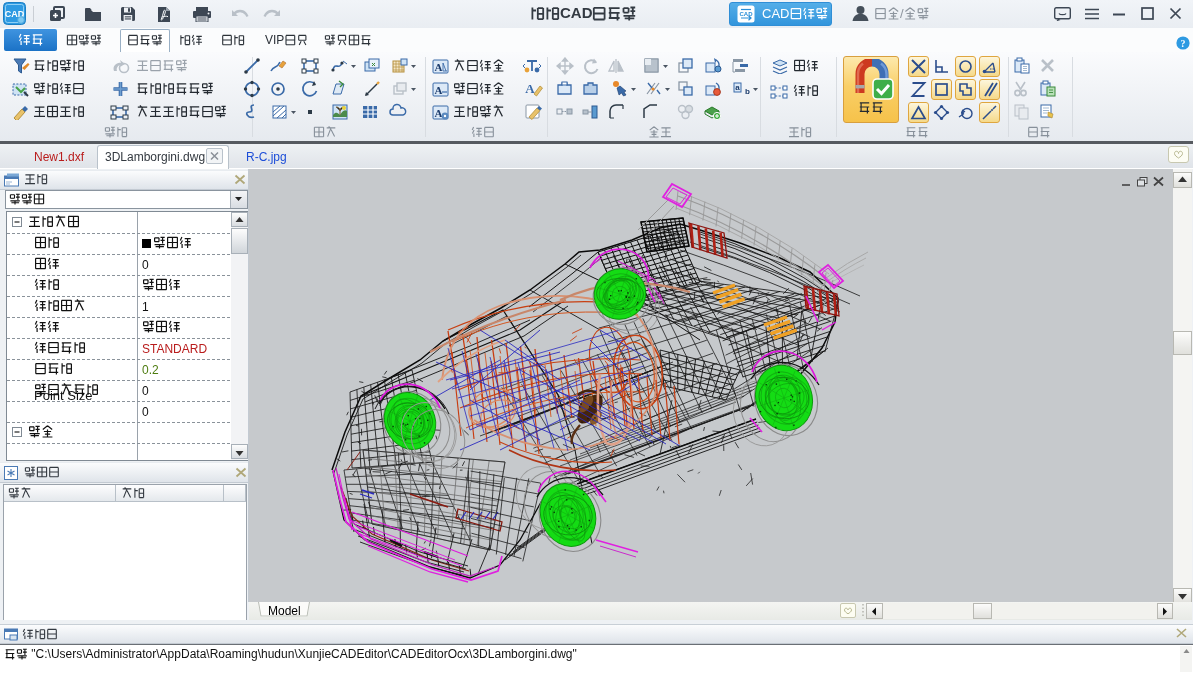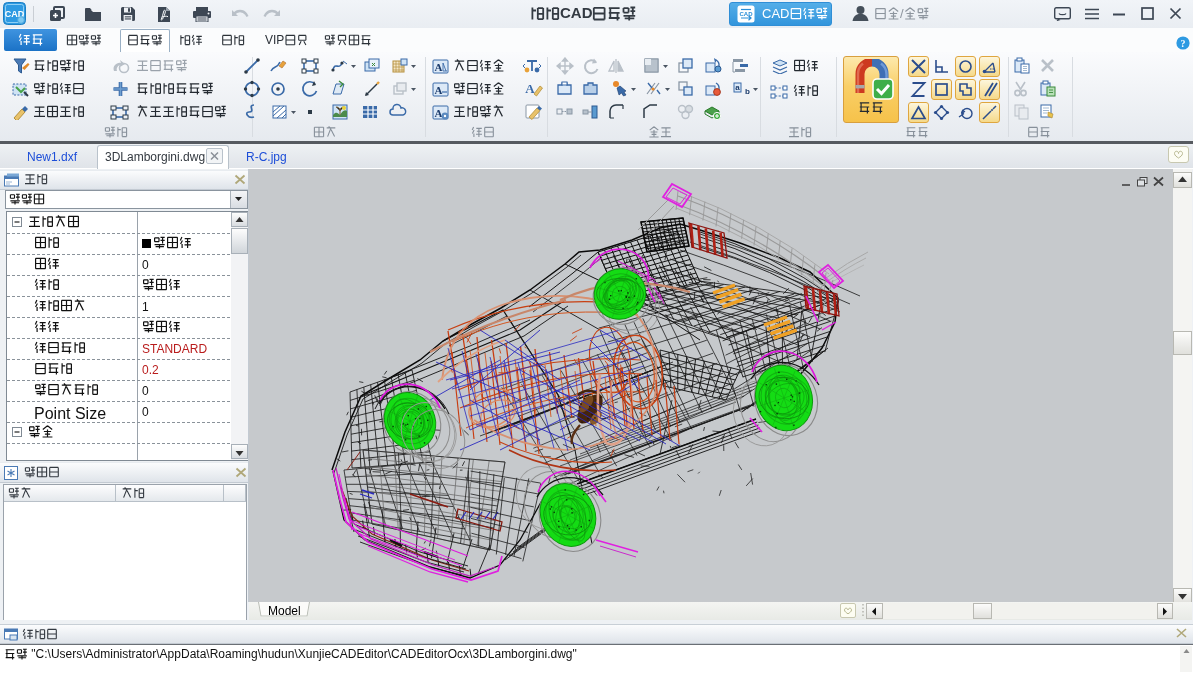--- a/index.html
+++ b/index.html
@@ -610,21 +610,21 @@
     <rect x="2" y="2" width="9" height="11" fill="#e8ebef" stroke="#b9c0c8"></rect>
     <rect x="6" y="5" width="9" height="11" fill="#e8ebef" stroke="#b9c0c8"></rect>
   </svg>
 <svg class="abs" style="left:1039px;top:103px" width="20" height="19">
     <rect x="2" y="2" width="10" height="12" fill="#fff" stroke="#3a6aa8"></rect>
     <path d="M4 5h6M4 7.5h6M4 10h4" stroke="#8aa7c5" stroke-width=".8"></path>
     <path d="M9 9l5 2-1 4-4-2z" fill="#e8c24a" stroke="#b5903c" stroke-width=".7"></path>
   </svg>
 <div class="abs" style="left:0px;top:144px;width:1193px;height:25px;background:linear-gradient(#eef1f4,#dfe3e8)"></div>
 <div class="abs" style="left:0px;top:168px;width:1193px;height:1px;background:#ffffff"></div>
-<div class="abs" style="left:27px;top:150px;font-size:12px;color:#1d4ed8;font-weight:normal;white-space:pre;letter-spacing:0">New1.dxf</div>
+<div class="abs" style="left:34px;top:150px;font-size:12px;color:#b91c1c;font-weight:normal;white-space:pre;letter-spacing:0">New1.dxf</div>
 <div class="abs" style="left:97px;top:145px;width:132px;height:24px;background:#ffffff;border:1px solid #b9c2cb;border-bottom:none;border-radius:3px 3px 0 0"></div>
 <div class="abs" style="left:105px;top:150px;font-size:12px;color:#333940;font-weight:normal;white-space:pre;letter-spacing:0">3DLamborgini.dwg</div>
 <div class="abs" style="left:206px;top:148px;width:17px;height:16px;border:1px solid #b9c2cb;border-radius:2px;background:#f2f4f6"><svg width="15" height="14">
       <path d="M4 3.5l7 7M11 3.5l-7 7" stroke="#8a9098" stroke-width="1.5"></path>
     </svg></div>
 <div class="abs" style="left:246px;top:150px;font-size:12px;color:#1d4ed8;font-weight:normal;white-space:pre;letter-spacing:0">R-C.jpg</div>
 <div class="abs" style="left:1168px;top:146px;width:21px;height:17px;background:#fdfdf4;border:1px solid #c8c8b0;border-radius:3px"><svg width="19" height="15">
       <path d="M5.5 6.5c0-3 4-3 4 0 0-3 4-3 4 0 0 2-2.5 3.5-4 4.5-1.5-1-4-2.5-4-4.5z" fill="none" stroke="#b8b890" stroke-width="1"></path>
     </svg></div>
 <div class="abs" style="left:0px;top:169px;width:249px;height:433px;background:#eef1f4"></div>
@@ -724,32 +724,32 @@
       <path d="M27.8 1.8L37.2 1.8M27.8 6.0L37.2 6.0M27.8 10.4L37.2 10.4M29.1 1.8L29.1 10.4M35.4 6.0L35.4 12.5" stroke="#111111" stroke-width="1.2" fill="none"></path>
       <path d="M41.1 1.3L41.1 11.7M41.1 3.9L44.2 3.9M45.8 1.8L50.4 1.8M45.8 1.8L45.8 11.4M50.4 1.8L50.4 11.4M45.8 6.8L50.4 6.8M45.8 11.4L50.4 11.4" stroke="#111111" stroke-width="1.2" fill="none"></path>
     </svg></div>
 <div class="abs" style="left:142px;top:342px;font-size:12px;color:#b91c1c;white-space:pre">STANDARD</div>
 <div class="abs" style="left:7px;top:359px;width:223px;height:0;border-top:1px dashed #8a929a"></div>
 <div style="position:absolute;left:34px;top:362px;line-height:0"><svg width="39" height="15" style="overflow:visible">
       <path d="M1.8 1.6L11.2 1.6M1.8 1.6L1.8 11.7M11.2 1.6L11.2 11.7M1.8 11.7L11.2 11.7M1.8 6.5L11.2 6.5" stroke="#111111" stroke-width="1.2" fill="none"></path>
       <path d="M14.8 1.8L24.2 1.8M14.8 6.0L24.2 6.0M14.8 10.4L24.2 10.4M16.1 1.8L16.1 10.4M22.4 6.0L22.4 12.5" stroke="#111111" stroke-width="1.2" fill="none"></path>
       <path d="M28.1 1.3L28.1 11.7M28.1 3.9L31.2 3.9M32.8 1.8L37.4 1.8M32.8 1.8L32.8 11.4M37.4 1.8L37.4 11.4M32.8 6.8L37.4 6.8M32.8 11.4L37.4 11.4" stroke="#111111" stroke-width="1.2" fill="none"></path>
     </svg></div>
-<div class="abs" style="left:142px;top:363px;font-size:12px;color:#b91c1c;white-space:pre">0.2</div>
+<div class="abs" style="left:142px;top:363px;font-size:12px;color:#4d7c0f;white-space:pre">0.2</div>
 <div class="abs" style="left:7px;top:380px;width:223px;height:0;border-top:1px dashed #8a929a"></div>
 <div style="position:absolute;left:34px;top:383px;line-height:0"><svg width="65" height="15" style="overflow:visible">
       <path d="M1.6 1.8L6.0 1.8M1.6 1.8L1.6 5.7M6.0 1.8L6.0 5.7M1.6 5.7L6.0 5.7M7.5 1.3L11.7 1.3M7.5 4.4L11.7 4.4M9.6 1.3L9.6 7.5M1.6 8.6L11.7 8.6M2.6 10.7L10.9 10.7M6.5 8.6L6.5 12.5" stroke="#111111" stroke-width="1.2" fill="none"></path>
       <path d="M14.8 1.6L24.2 1.6M14.8 1.6L14.8 11.7M24.2 1.6L24.2 11.7M14.8 11.7L24.2 11.7M14.8 6.5L24.2 6.5" stroke="#111111" stroke-width="1.2" fill="none"></path>
       <path d="M27.8 2.1L37.2 2.1M32.5 2.1L28.9 11.4M32.5 3.9L36.4 11.4M29.9 0.5L31.7 2.1" stroke="#111111" stroke-width="1.2" fill="none"></path>
       <path d="M40.8 1.8L50.2 1.8M40.8 6.0L50.2 6.0M40.8 10.4L50.2 10.4M42.1 1.8L42.1 10.4M48.4 6.0L48.4 12.5" stroke="#111111" stroke-width="1.2" fill="none"></path>
       <path d="M54.1 1.3L54.1 11.7M54.1 3.9L57.2 3.9M58.8 1.8L63.4 1.8M58.8 1.8L58.8 11.4M63.4 1.8L63.4 11.4M58.8 6.8L63.4 6.8M58.8 11.4L63.4 11.4" stroke="#111111" stroke-width="1.2" fill="none"></path>
     </svg></div>
 <div class="abs" style="left:142px;top:384px;font-size:12px;color:#111;white-space:pre">0</div>
 <div class="abs" style="left:7px;top:401px;width:223px;height:0;border-top:1px dashed #8a929a"></div>
-<div class="abs" style="left:34px;top:405px;font-size:16px;color:#111;white-space:pre">Point Size</div>
+<div class="abs" style="left:34px;top:388px;font-size:13px;color:#111;white-space:pre">Point Size</div>
 <div class="abs" style="left:142px;top:405px;font-size:12px;color:#111;white-space:pre">0</div>
 <div class="abs" style="left:7px;top:422px;width:223px;height:0;border-top:1px dashed #8a929a"></div>
 <svg class="abs" style="left:12px;top:427px" width="11" height="11">
     <rect x="0.5" y="0.5" width="9" height="9" fill="#fff" stroke="#808a94"></rect>
     <path d="M2.5 5h5" stroke="#222" stroke-width="1.2"></path>
   </svg>
 <div style="position:absolute;left:28px;top:425px;line-height:0"><svg width="26" height="15" style="overflow:visible">
       <path d="M1.6 1.8L6.0 1.8M1.6 1.8L1.6 5.7M6.0 1.8L6.0 5.7M1.6 5.7L6.0 5.7M7.5 1.3L11.7 1.3M7.5 4.4L11.7 4.4M9.6 1.3L9.6 7.5M1.6 8.6L11.7 8.6M2.6 10.7L10.9 10.7M6.5 8.6L6.5 12.5" stroke="#111111" stroke-width="1.2" fill="none"></path>
       <path d="M19.5 0.8L14.8 4.4M19.5 0.8L24.2 4.4M15.9 6.5L23.1 6.5M16.9 9.1L22.1 9.1M14.6 12.0L24.4 12.0M19.5 4.4L19.5 12.0" stroke="#111111" stroke-width="1.2" fill="none"></path>
     </svg></div>

